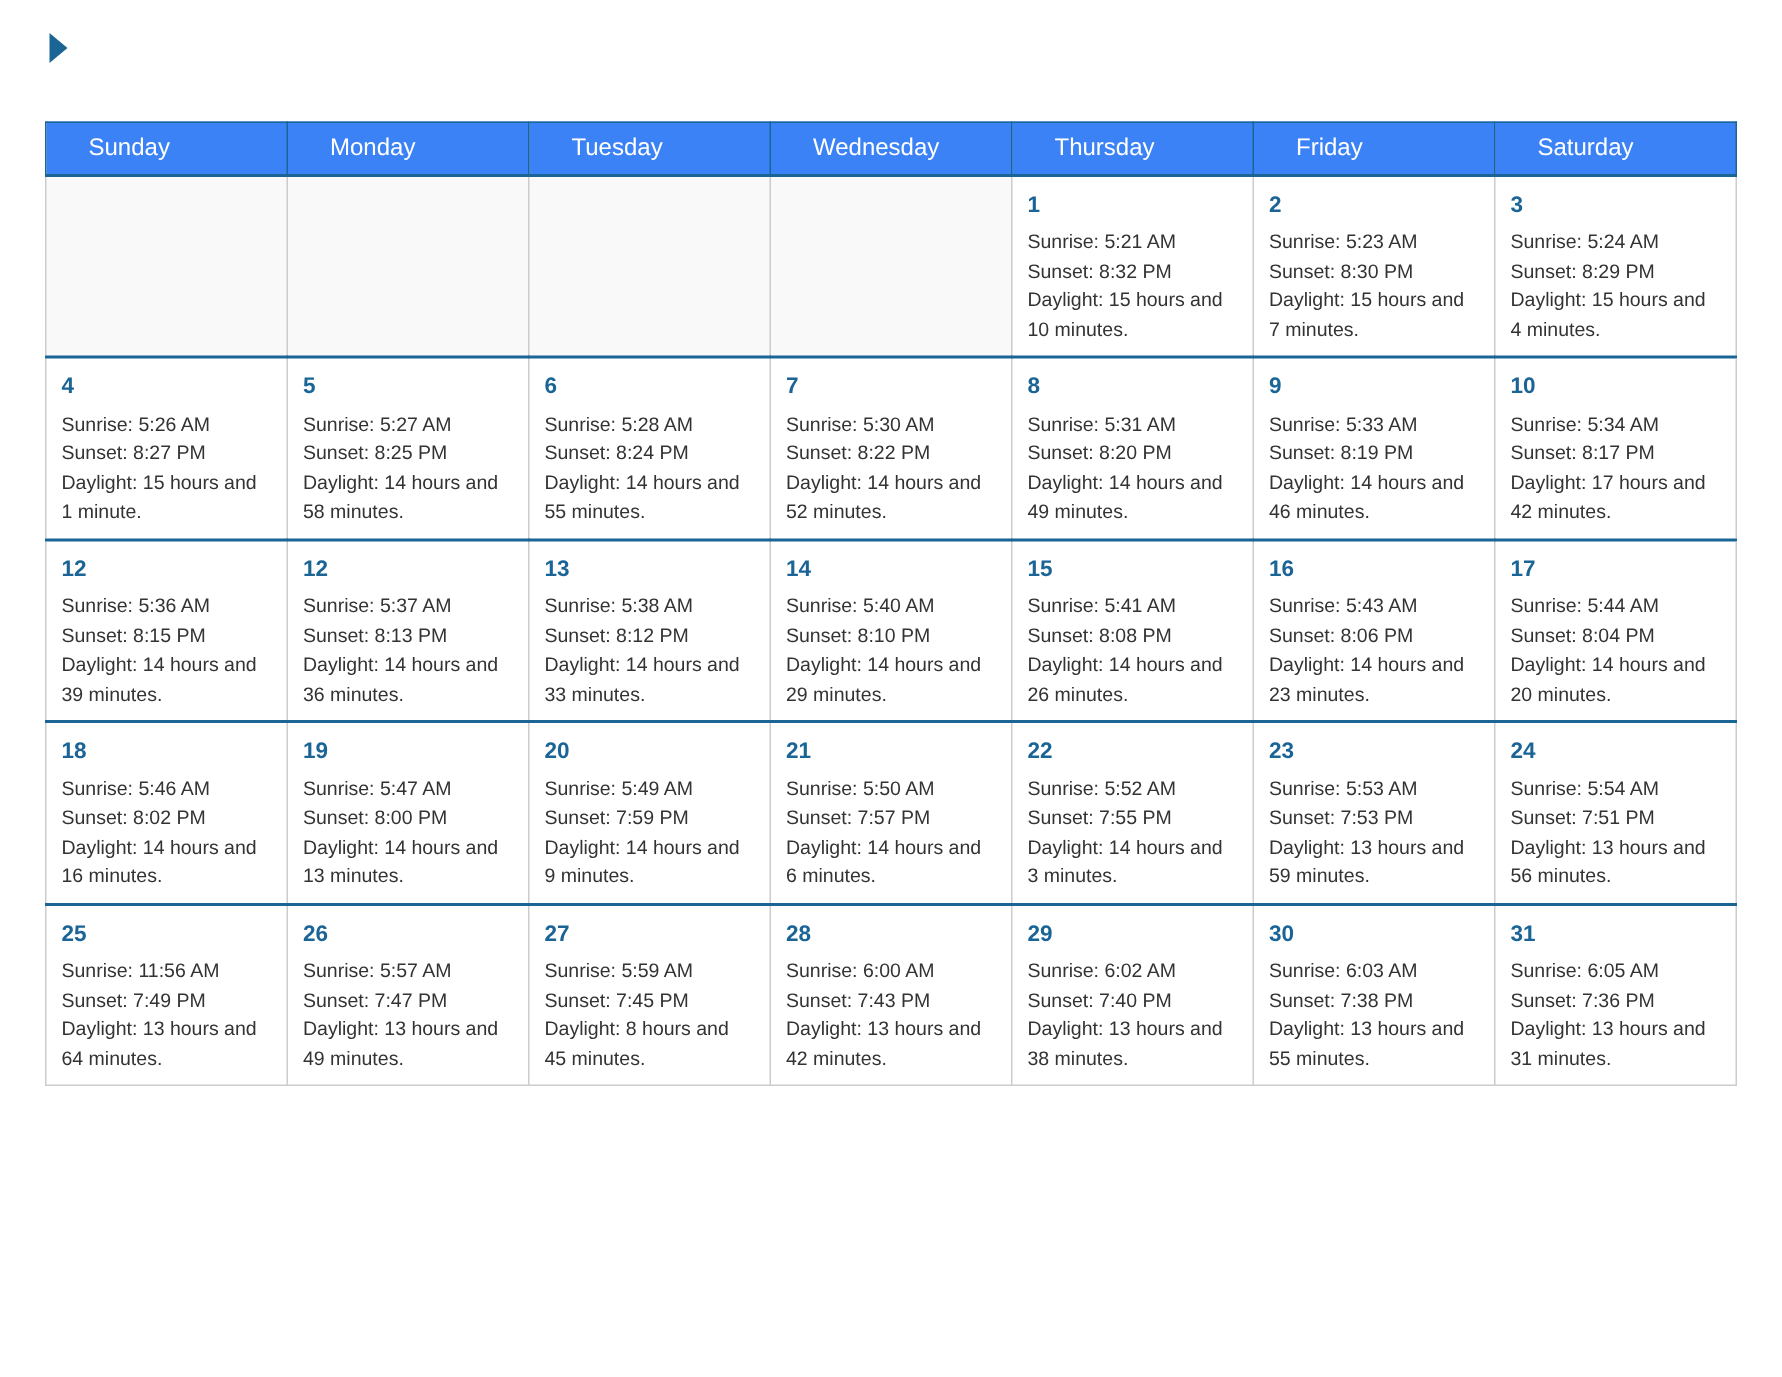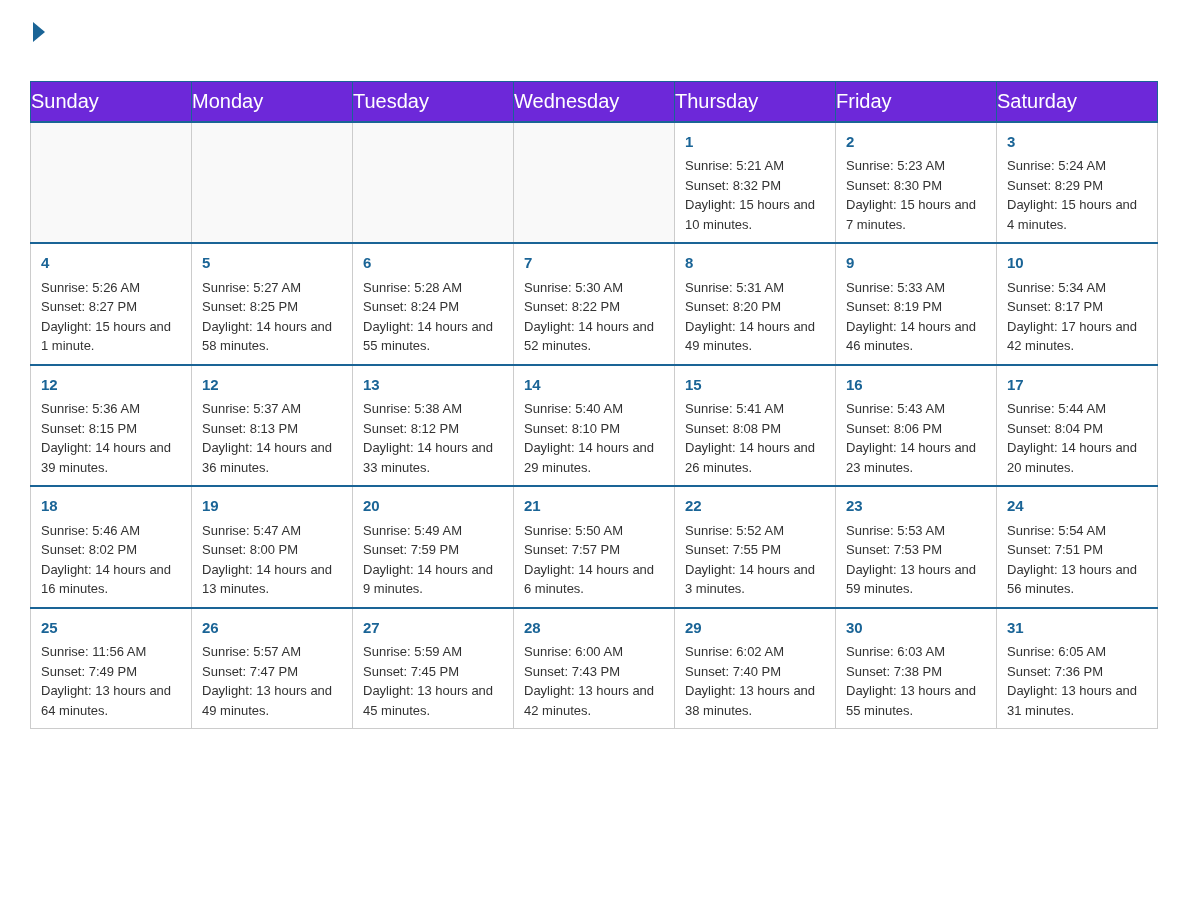--- a/index.html
+++ b/index.html
@@ -65,25 +65,25 @@
       font-size: 20px;
       color: #555;
       font-style: italic;
     }
     .calendar {
       width: 100%;
       border-collapse: collapse;
       margin-top: 10px;
     }
     .calendar th {
-      background-color: #6d28d9;
+      background-color: #3b82f6;
       color: #fff;
-      padding: 8px 0;
+      padding: 8px 28px;
       text-align: left;
-      font-size: 20px;
+      font-size: 16px;
       font-weight: normal;
       border: 1px solid #1a6496;
     }
     .calendar td {
       vertical-align: top;
       padding: 8px 10px;
       border: 1px solid #ccc;
       width: 14.28%;
       min-height: 90px;
       font-size: 13px;
@@ -307,21 +307,21 @@
         <td>
           <span class="day-number">26</span>
           <div>Sunrise: 5:57 AM</div>
           <div>Sunset: 7:47 PM</div>
           <div>Daylight: 13 hours and 49 minutes.</div>
         </td>
         <td>
           <span class="day-number">27</span>
           <div>Sunrise: 5:59 AM</div>
           <div>Sunset: 7:45 PM</div>
-          <div>Daylight: 13 hours and 45 minutes.</div>
+          <div>Daylight: 8 hours and 45 minutes.</div>
         </td>
         <td>
           <span class="day-number">28</span>
           <div>Sunrise: 6:00 AM</div>
           <div>Sunset: 7:43 PM</div>
           <div>Daylight: 13 hours and 42 minutes.</div>
         </td>
         <td>
           <span class="day-number">29</span>
           <div>Sunrise: 6:02 AM</div>

